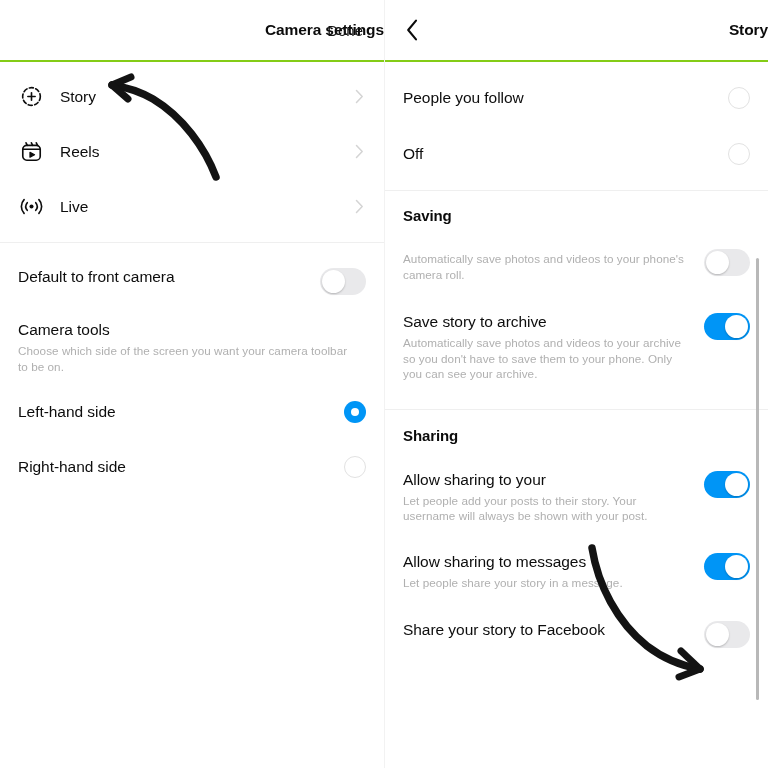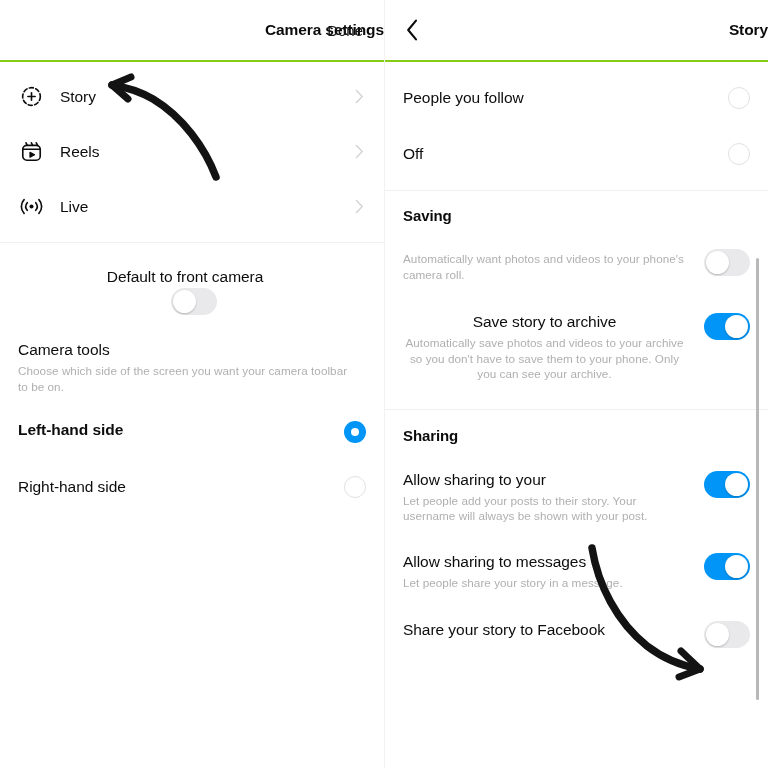--- a/index.html
+++ b/index.html
@@ -282,39 +282,39 @@
           <svg width="9" height="15" viewBox="0 0 9 15" fill="none" stroke="#d4d4d4" stroke-width="1.5" stroke-linecap="round" stroke-linejoin="round">
             <polyline points="1.5,1.5 7.2,7.5 1.5,13.5"></polyline>
           </svg>
         </span>
       </div>
     </div>
 
     <div class="section-divider" style="margin-top:8px;"></div>
 
 
-    <div class="opt-row" style="padding-top:24px; align-items:center;flex-direction:column;">
+    <div class="opt-row" style="padding-top:24px; align-items:flex-start;">
       <div class="opt-text">
         <div class="opt-title">Default to front camera</div>
       </div>
       <div class="opt-ctl">
         <div class="toggle">
             <span class="knob"></span>
           </div>
       </div>
     </div>
 
     <div class="opt-row" style="padding-top:25px;">
       <div class="opt-text" style="padding-right:18px;">
         <div class="opt-title">Camera tools</div>
         <div class="opt-sub" style="max-width:340px;">Choose which side of the screen you want your camera toolbar to be on.</div>
       </div>
     </div>
 
-    <div class="opt-row" style="padding-top:26px; align-items:flex-start;font-weight:bold;">
+    <div class="opt-row" style="padding-top:26px; align-items:center;">
       <div class="opt-text">
         <div class="opt-title">Left-hand side</div>
       </div>
       <div class="opt-ctl">
         <div class="radio sel"></div>
       </div>
     </div>
 
     <div class="opt-row" style="padding-top:32px; align-items:center;">
       <div class="opt-text">
@@ -355,30 +355,30 @@
         <div class="radio"></div>
       </div>
     </div>
 
     <div class="section-divider" style="margin-top:25px;"></div>
 
     <div class="section-title" style="padding-top:16px;">Saving</div>
 
     <div class="opt-row" style="padding-top:24px;">
       <div class="opt-text">
-        <div class="opt-sub">Automatically want photos and videos to your phone's camera roll.</div>
+        <div class="opt-sub">Automatically save photos and videos to your phone's camera roll.</div>
       </div>
       <div class="opt-ctl">
         <div class="toggle">
             <span class="knob"></span>
           </div>
       </div>
     </div>
 
-    <div class="opt-row" style="padding-top:30px;text-align:center;">
+    <div class="opt-row" style="padding-top:30px;">
       <div class="opt-text">
         <div class="opt-title">Save story to archive</div>
         <div class="opt-sub">Automatically save photos and videos to your archive so you don't have to save them to your phone. Only you can see your archive.</div>
       </div>
       <div class="opt-ctl">
         <div class="toggle on">
             <span class="knob"></span>
           </div>
       </div>
     </div>

